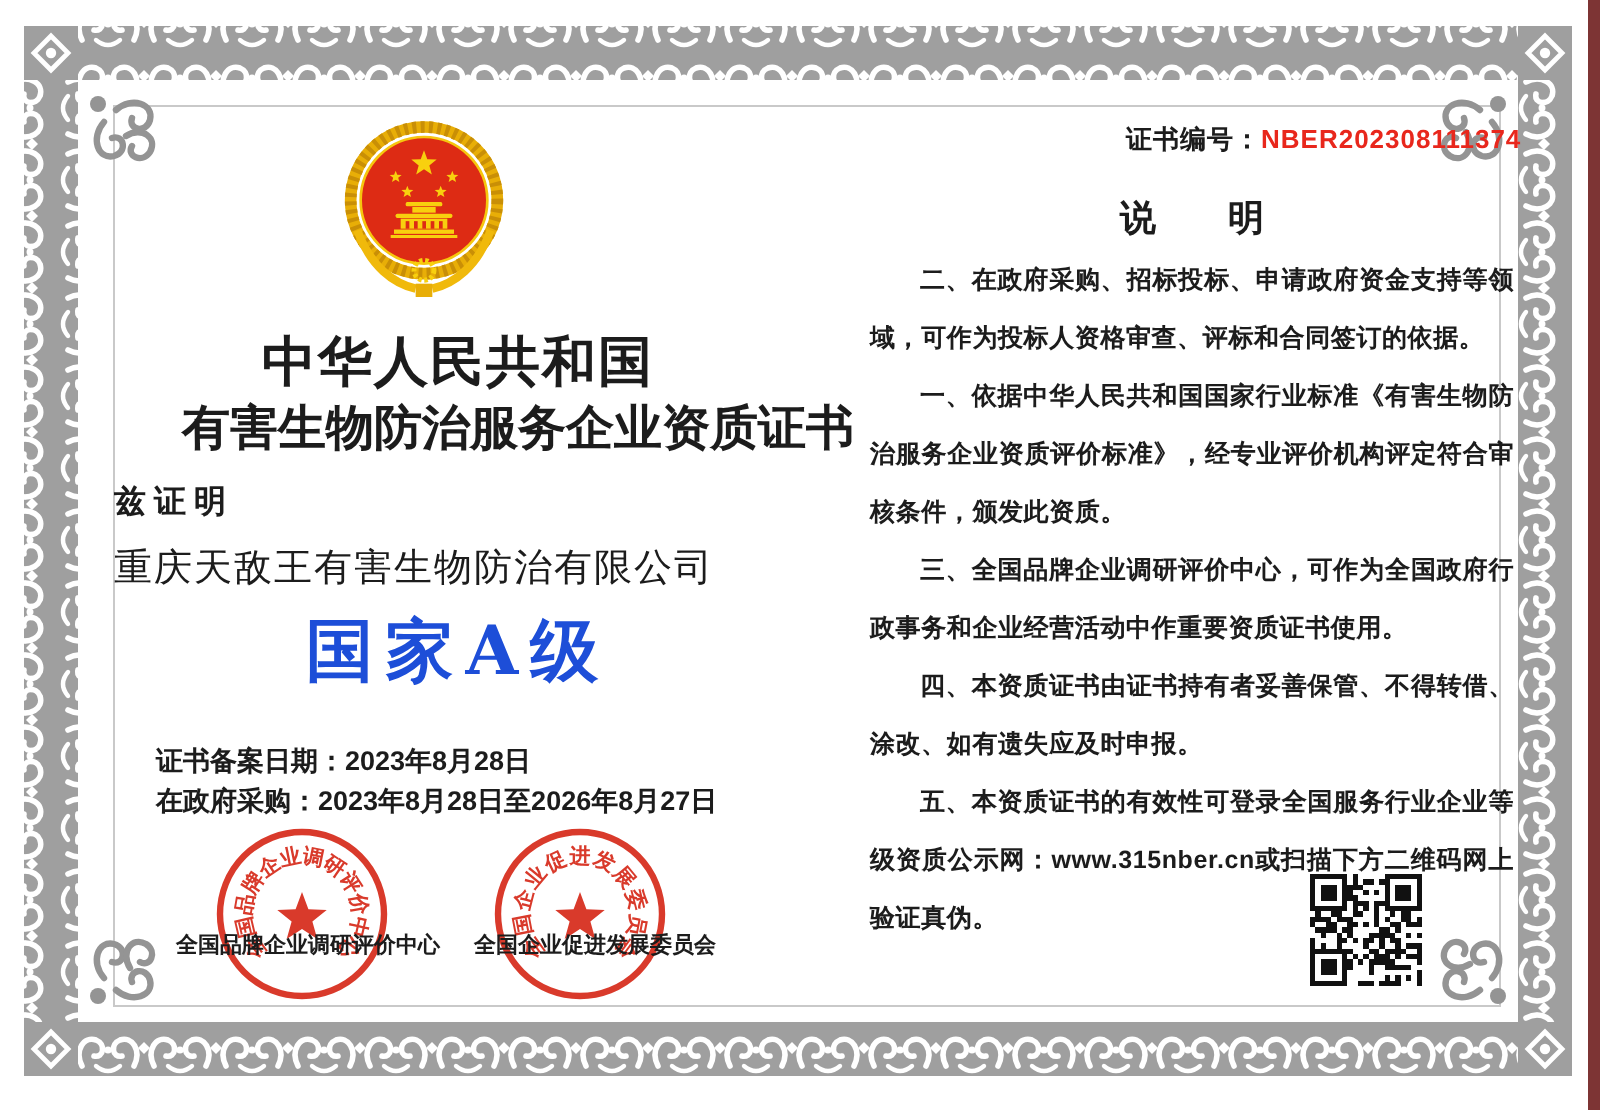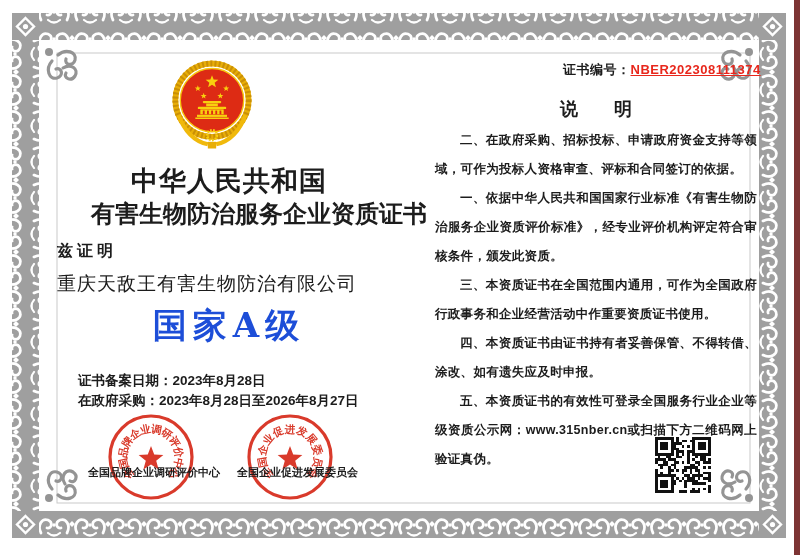--- a/index.html
+++ b/index.html
@@ -4,21 +4,21 @@
 <style>
   html,body{margin:0;padding:0;}
   body{
     width:800px;height:555px;position:relative;background:#ffffff;overflow:hidden;
     font-family:"Liberation Sans",sans-serif;color:#1c1c1c;
     -webkit-font-smoothing:antialiased;
   }
   .abs{position:absolute;}
   
   .cert-no{top:61px;left:563px;font-size:13px;font-weight:bold;letter-spacing:.5px;white-space:nowrap;}
-  .cert-no .num{color:#e8271c;text-decoration:underline;}
+  .cert-no .num{color:#e8271c;}
   
   .left-panel{left:57px;top:53px;width:344px;height:430px;}
   .emblem{left:115px;top:7px;width:80px;height:92px;}
   .t1{top:110px;width:100%;text-align:center;font-size:27px;font-weight:bold;letter-spacing:1px;}
   .t2{top:145px;width:100%;text-align:center;font-size:24px;font-weight:bold;white-space:nowrap;padding-left:30px;}
   .certify{top:188px;width:100%;text-align:left;font-size:16px;font-weight:bold;letter-spacing:4px;}
   .company{top:218px;width:100%;text-align:left;font-size:19px;font-weight:normal;letter-spacing:1px;white-space:nowrap;}
   .grade{top:250px;width:100%;text-align:center;font-family:"DejaVu Serif","Liberation Serif",serif;
          font-size:34px;font-weight:bold;color:#1d4ed8;letter-spacing:6px;}
   .date1{top:319px;left:21px;font-size:13.5px;font-weight:bold;white-space:nowrap;}
@@ -178,21 +178,21 @@
       <text x="68.06" y="61.75" transform="rotate(126.0,68.06,61.75)" text-anchor="middle" dominant-baseline="central" class="ring-ch">会</text>
     </g>
 </svg>
 <div class="abs seal-label seal-label-l">全国品牌企业调研评价中心</div>
 <div class="abs seal-label seal-label-r">全国企业促进发展委员会</div>
 
 <div class="abs notes-panel">
   <div class="notes-title">说　　明</div>
   <p>二、在政府采购、招标投标、申请政府资金支持等领域，可作为投标人资格审查、评标和合同签订的依据。</p>
   <p>一、依据中华人民共和国国家行业标准《有害生物防治服务企业资质评价标准》，经专业评价机构评定符合审核条件，颁发此资质。</p>
-  <p>三、本资质证书在全国范围内通用，可作为全国政府行政事务和企业经营活动中作重要资质证书使用。</p>
+  <p>三、全国品牌企业调研评价中心，可作为全国政府行政事务和企业经营活动中作重要资质证书使用。</p>
   <p>四、本资质证书由证书持有者妥善保管、不得转借、涂改、如有遗失应及时申报。</p>
   <p>五、本资质证书的有效性可登录全国服务行业企业等级资质公示网：www.315nber.cn或扫描下方二维码网上验证真伪。</p>
 </div>
 
 <svg class="abs qr" viewBox="0 0 21 21" shape-rendering="crispEdges">
     <rect x="0" y="0" width="1" height="1" fill="#111"></rect>
     <rect x="1" y="0" width="1" height="1" fill="#111"></rect>
     <rect x="2" y="0" width="1" height="1" fill="#111"></rect>
     <rect x="3" y="0" width="1" height="1" fill="#111"></rect>
     <rect x="4" y="0" width="1" height="1" fill="#111"></rect>

